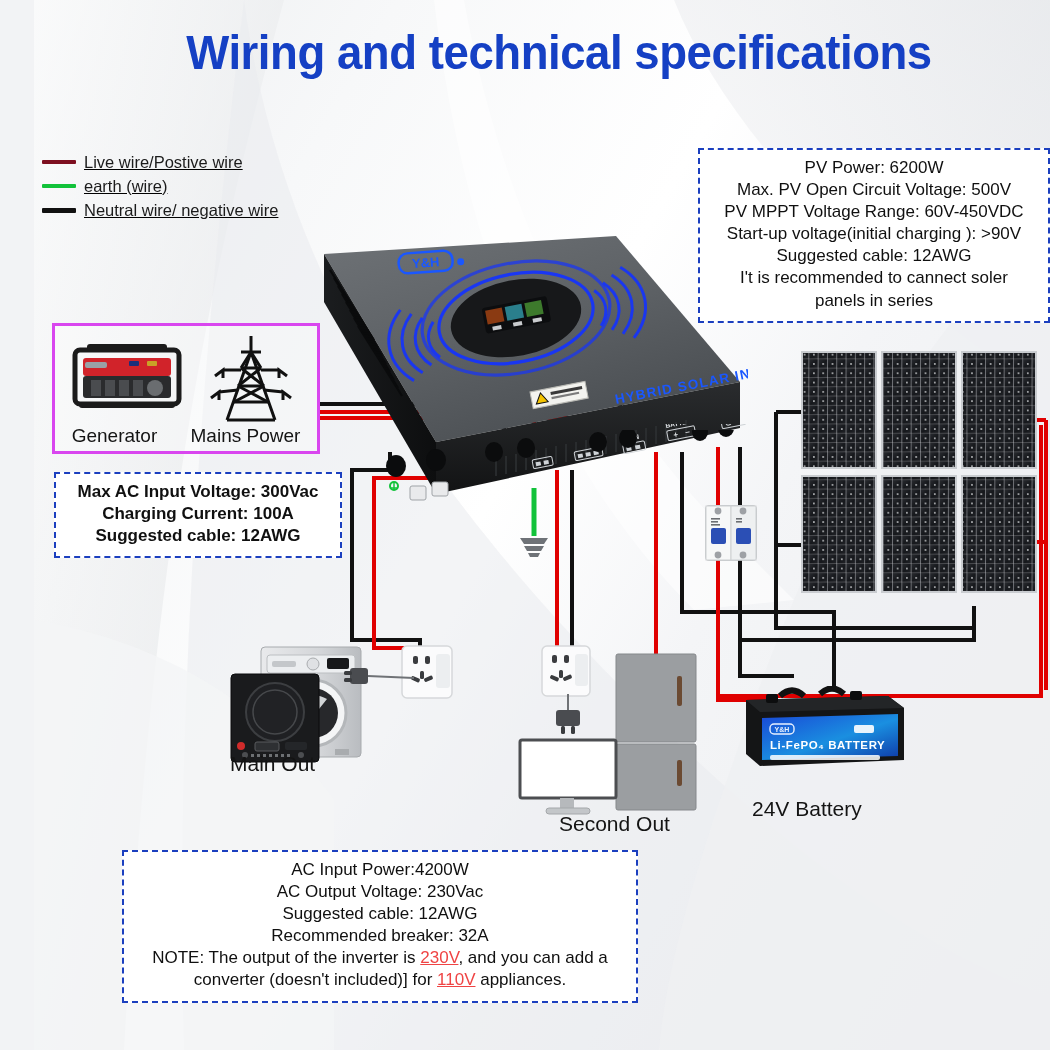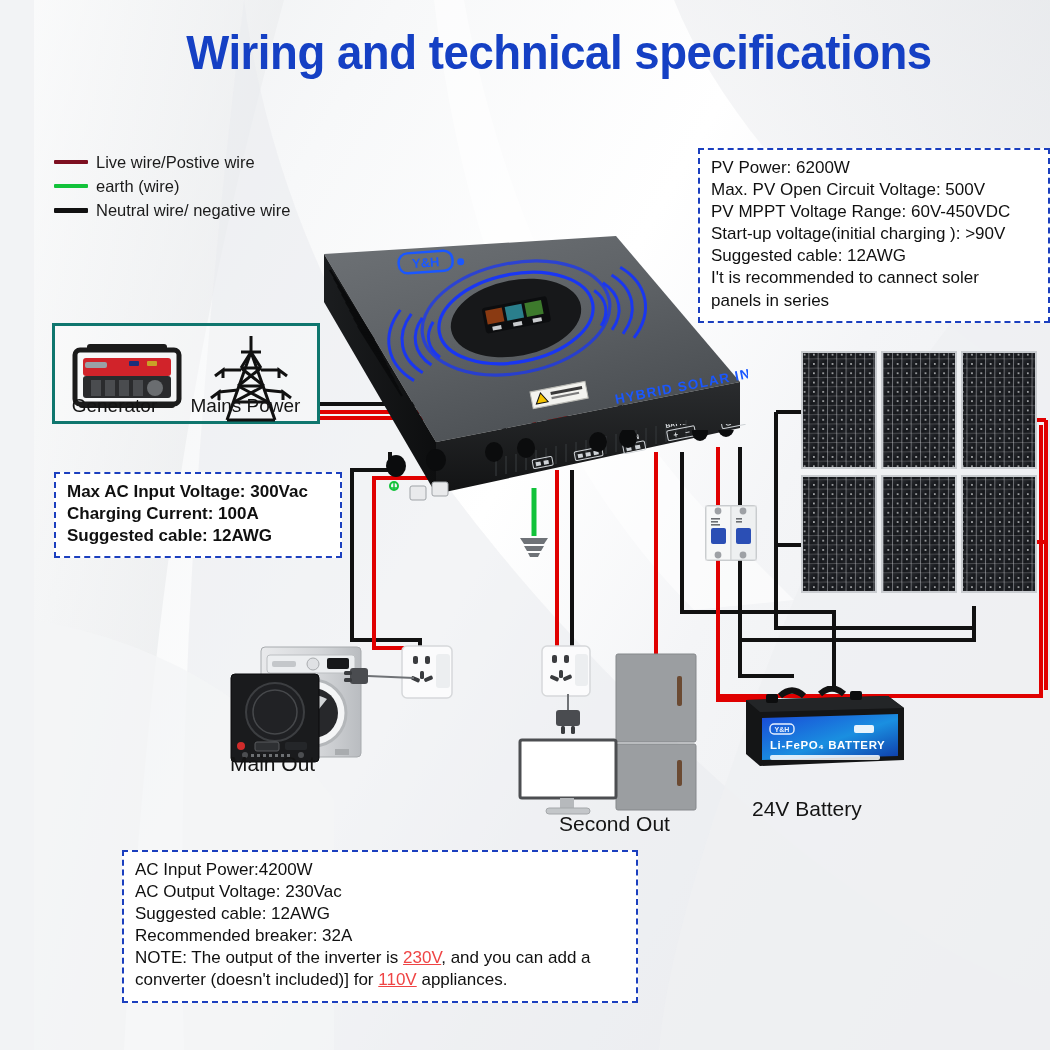--- a/index.html
+++ b/index.html
@@ -19,47 +19,48 @@
   
   .title{
     position:absolute;left:0;top:24px;width:1050px;text-align:center;
     font-family:"Liberation Sans","DejaVu Sans",sans-serif;
     font-weight:bold;font-size:49px;letter-spacing:-0.5px;
     color:#1540c4;white-space:nowrap;
     transform:scaleX(0.93);transform-origin:center;
   }
 
   
-  .legend{position:absolute;left:20px;top:150px;}
+  .legend{position:absolute;left:8px;top:150px;text-decoration:underline;}
   .legend-row{display:flex;align-items:center;height:24px;}
   .legend-swatch{width:34px;height:4px;margin-right:8px;flex:none;border-radius:1px;}
   .legend-label{font-size:16.5px;color:#1b1b1b;}
 
   
   .specbox{
     position:absolute;background:#ffffff;
     border:2px dashed #1b3fbf;
     padding:7px 11px 9px 11px;
     font-size:17px;line-height:1.30;color:#101010;
     box-sizing:border-box;
+    text-align:center;
   }
   .specbox div{white-space:nowrap;}
   .specbox.wrap div{white-space:normal;}
   .red{color:#ef4444;text-decoration:underline;}
 
   #box-pv   {left:664px;top:148px;width:352px;}
   #box-ac-in{left:20px; top:472px;width:288px;font-weight:bold;}
   #box-ac-out{left:88px;top:850px;width:516px;}
   #box-batt {left:666px;top:818px;width:360px;}
 
   
   #gen-box{
-    position:absolute;left:18px;top:323px;width:268px;height:101px;
+    position:absolute;left:18px;top:323px;width:268px;height:131px;
     background:rgba(255,255,255,0.30);
-    border:3px solid #0f766e;box-sizing:border-box;
+    border:3px solid #d946ef;box-sizing:border-box;
   }
   .gen-label-row{
     position:absolute;left:0;bottom:4px;width:100%;
     display:flex;justify-content:space-around;align-items:flex-end;
   }
   .gen-label{font-size:19px;color:#141414;}
 
   
   .caption{position:absolute;font-size:21px;color:#141414;white-space:nowrap;}
   #cap-main  {left:196px;top:752px;}

